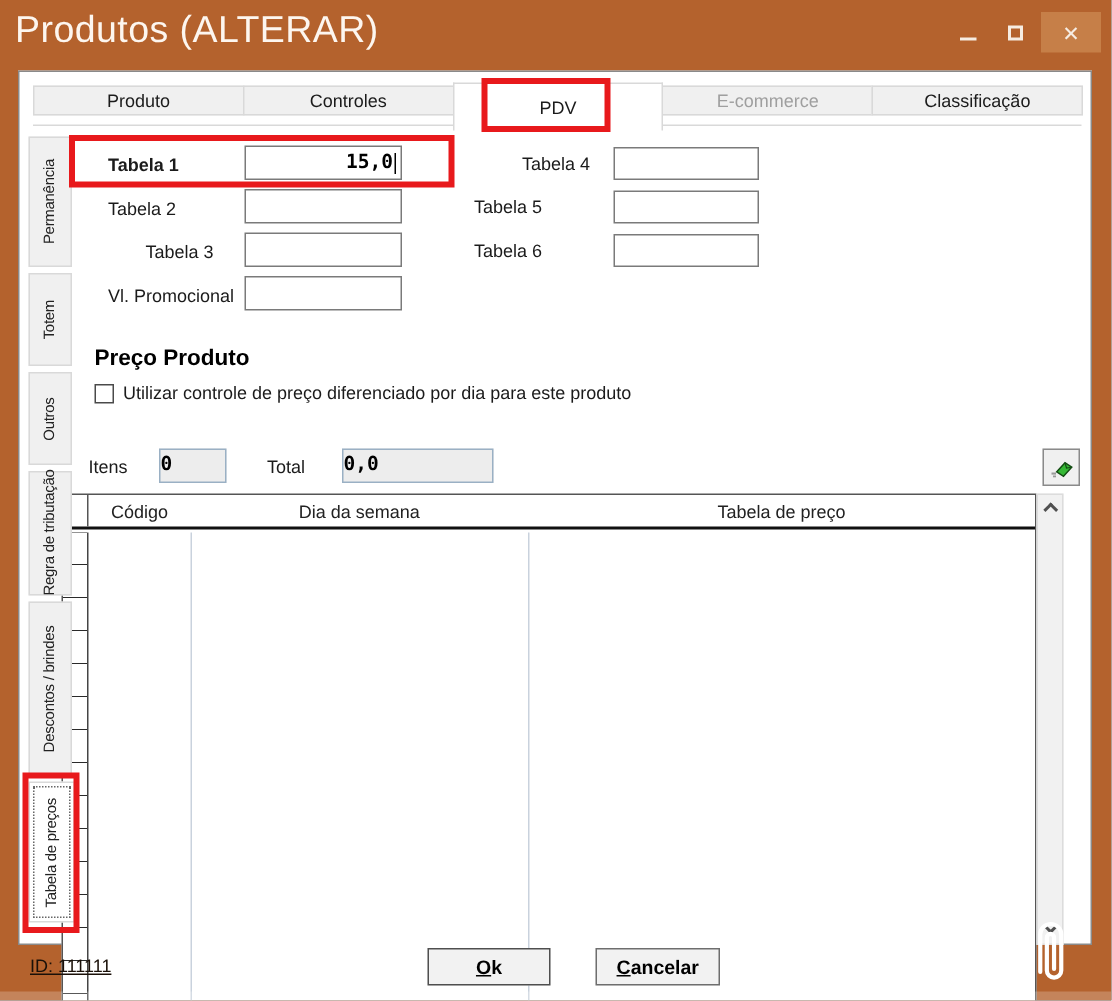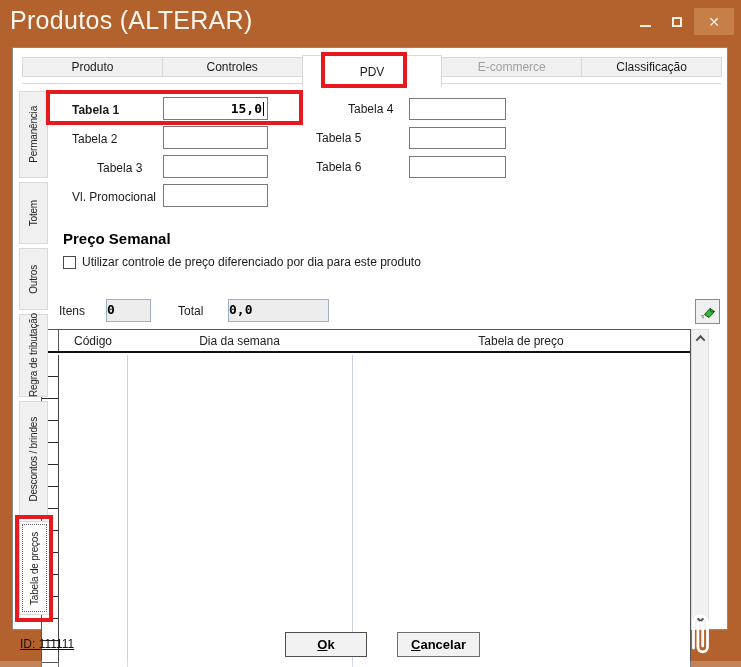--- a/index.html
+++ b/index.html
@@ -213,21 +213,21 @@
         </div>
     </div>
 
     <div class="flabel lbl-t6">Tabela 6</div>
     <div class="field fld-t6">
       <div class="inner">
           <span class="numval"></span>
         </div>
     </div>
 
-    <div class="heading">Preço Semanal</div>
+    <div class="heading">Preço Produto</div>
     <div class="checkrow">
       <span class="checkbox"></span>
       <span class="checklabel">Utilizar controle de preço diferenciado por dia para este produto</span>
     </div>
 
     <div class="flabel lbl-itens">Itens</div>
     <div class="sumfield fld-itens">
       <div class="inner"><span class="numval">0</span></div>
     </div>
     <div class="flabel lbl-total">Total</div>

